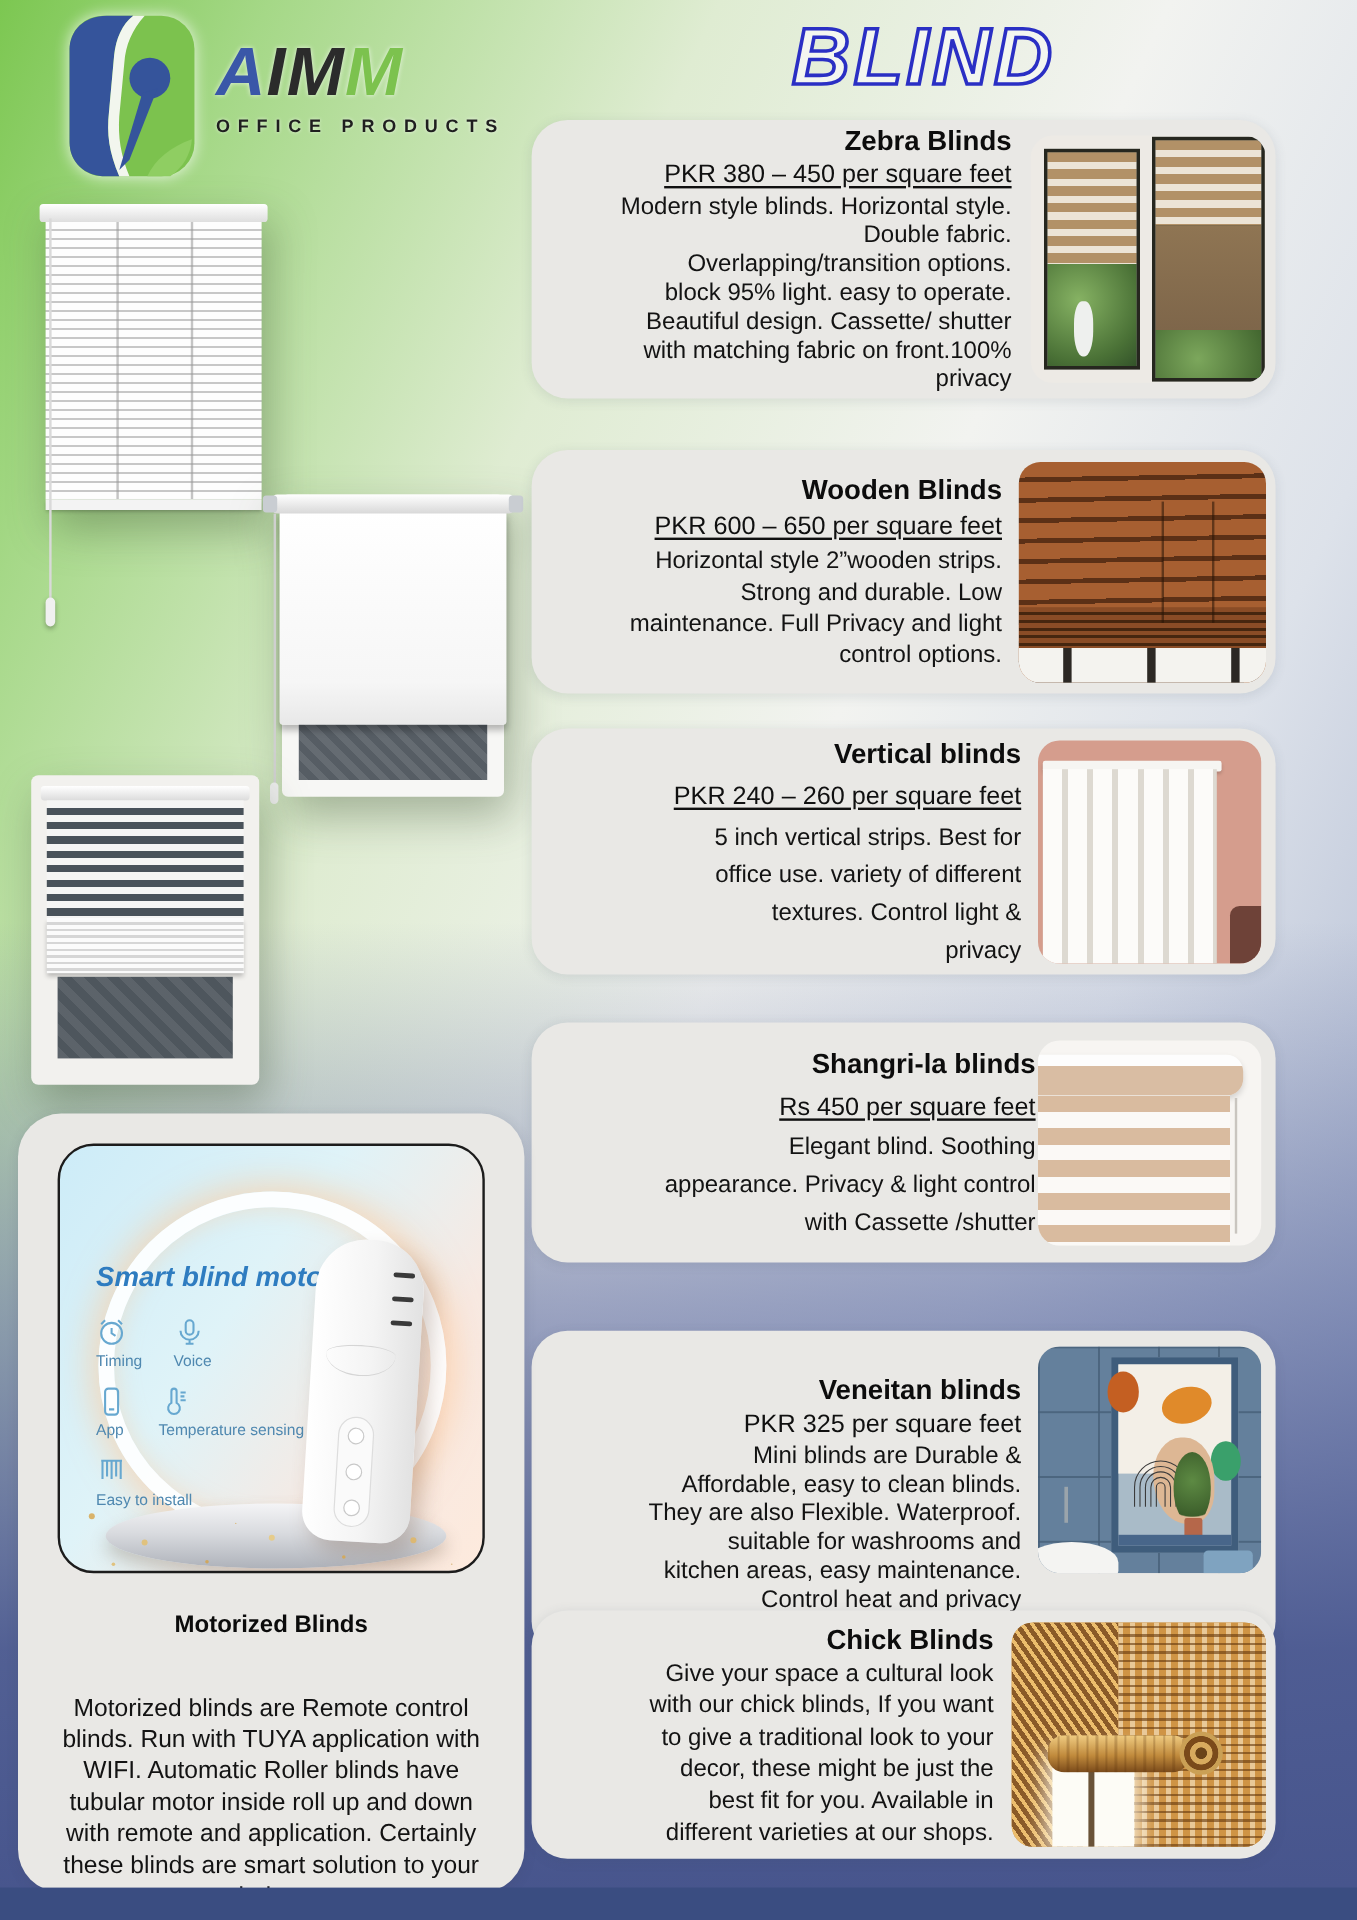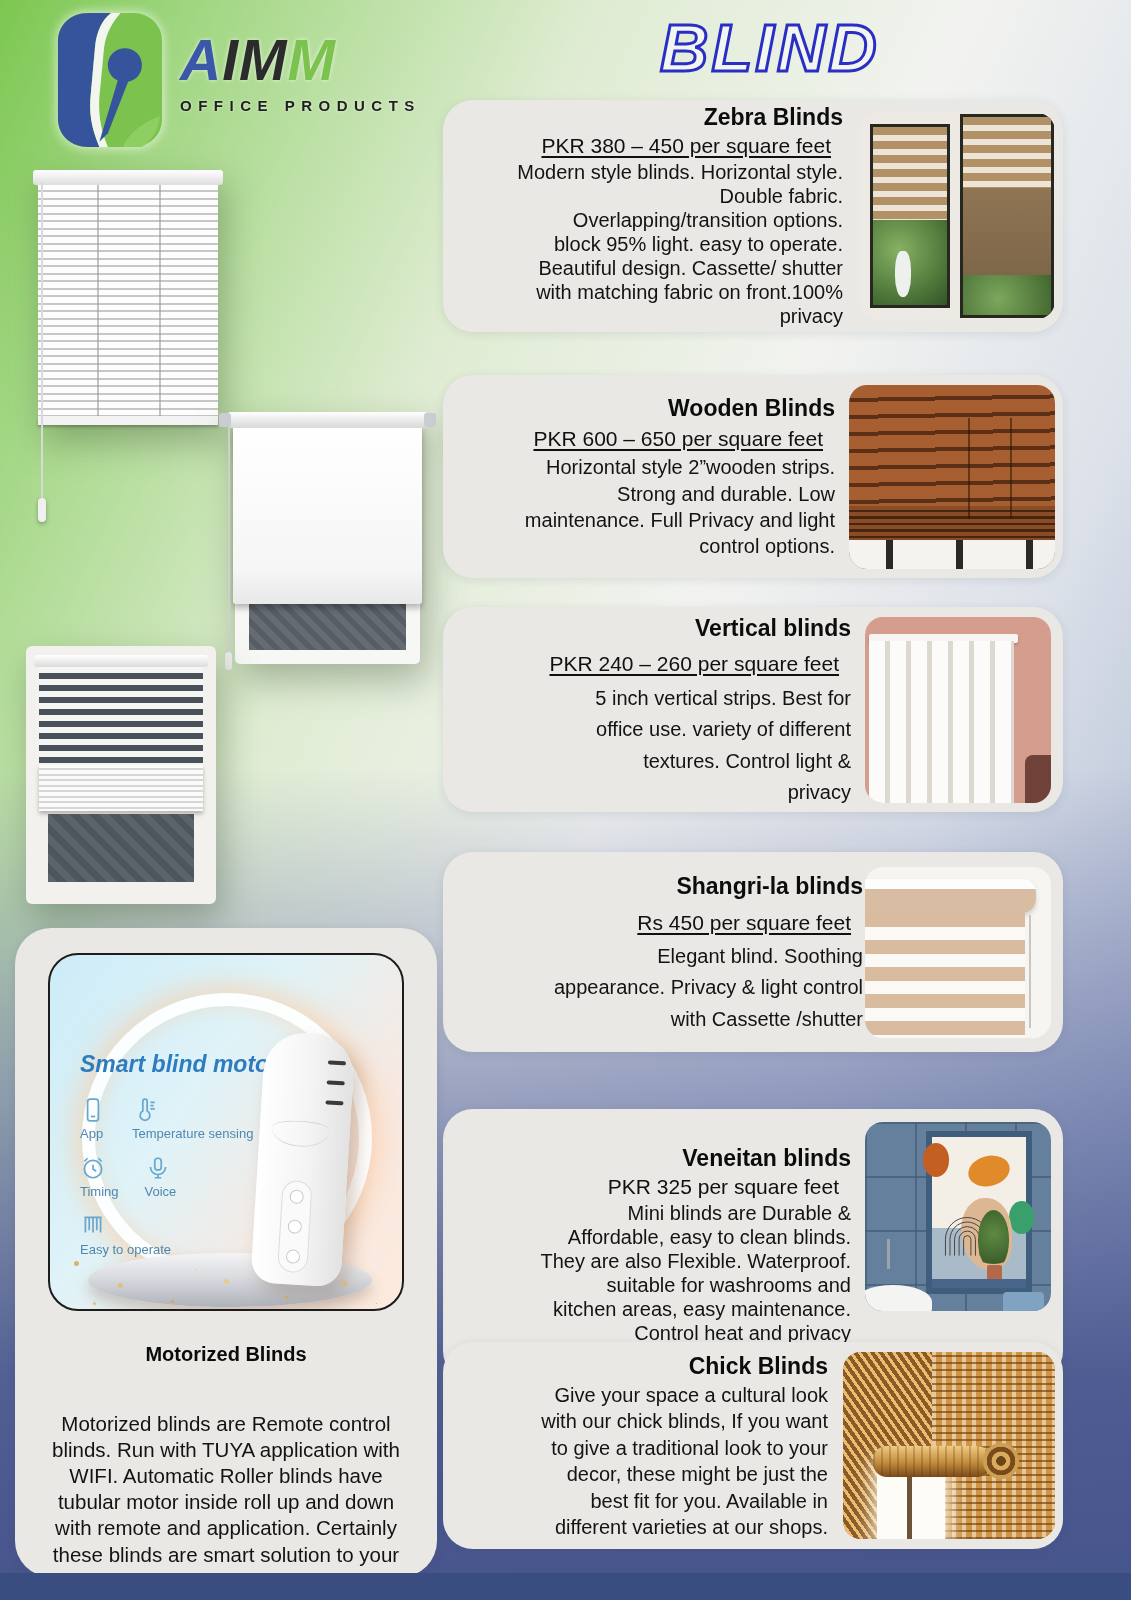--- a/index.html
+++ b/index.html
@@ -59,21 +59,21 @@
   .wb-head{position:absolute;left:8px;right:8px;top:9px;height:12px;background:linear-gradient(#ffffff,#dcdcdc);border-radius:3px;}
   .wb-open{position:absolute;left:13px;right:13px;top:21px;height:98px;background:repeating-linear-gradient(180deg,#f5f5f4 0 6px,#49525a 6px 12px);}
   .wb-stack{position:absolute;left:13px;right:13px;top:119px;height:46px;background:repeating-linear-gradient(180deg,#fbfbfb 0 3.5px,#d6d6d6 3.5px 5.5px);box-shadow:0 3px 4px rgba(0,0,0,.25);}
   .wb-glass{position:absolute;left:22px;right:22px;top:168px;bottom:22px;background:#4e565d;
     background-image:repeating-linear-gradient(45deg,rgba(255,255,255,.08) 0 7px,transparent 7px 14px);}
 
   
   .card{left:443px;width:620px;background:#e9e8e5;border-radius:30px;box-shadow:0 2px 10px rgba(60,70,90,.12);}
   .card-text{position:absolute;top:0;bottom:0;left:16px;display:flex;flex-direction:column;justify-content:center;text-align:right;}
   .card-text h3{margin:0;font-size:23px;font-weight:700;color:#0c0c0c;}
-  .price{font-size:21px;color:#101010;margin:1px 12px;}
+  .price{font-size:21px;color:#101010;margin:1px 0;}
   .price.u{text-decoration:underline;text-underline-offset:3px;}
   .desc{margin:1px 0 0 0;font-size:20px;color:#131313;white-space:pre-line;}
   .lh-tight{line-height:1.2;} .lh-mid{line-height:1.32;} .lh-loose{line-height:1.58;}
   .card-img{position:absolute;border-radius:18px;overflow:hidden;background:#ddd;}
   .ci{position:absolute;}
 
   
   .img-zebra{right:8px;top:13px;width:196px;height:206px;background:#edeae5;}
   .z-winl{left:7%;top:7%;width:38%;height:86%;background:#24301f;outline:3px solid #26271f;}
   .z-winl-stripes{left:0;right:0;top:0;height:52%;background:repeating-linear-gradient(180deg,#b29167 0 8px,#ece4d6 8px 14px);}
@@ -354,40 +354,20 @@
 
   <section class="abs motor-card">
     <div class="promo">
       <div class="ring"></div>
       <div class="promo-title">Smart blind motor</div>
       <div class="features">
         <div class="f-row">
           <div class="feature">
             <span class="f-icon">
               <svg viewBox="0 0 24 24">
-                  <rect x="7" y="2" width="10" height="20" rx="2.5"></rect>
-                  <path d="M10 18h4"></path>
-                </svg>
-            </span>
-            <span class="f-label">App</span>
-          </div>
-          <div class="feature">
-            <span class="f-icon">
-              <svg viewBox="0 0 24 24">
-                  <path d="M10 4a2 2 0 0 1 4 0v9a4.5 4.5 0 1 1-4 0Z"></path>
-                  <path d="M17 5h4M17 8h3M17 11h4"></path>
-                </svg>
-            </span>
-            <span class="f-label">Temperature sensing</span>
-          </div>
-        </div>
-        <div class="f-row">
-          <div class="feature">
-            <span class="f-icon">
-              <svg viewBox="0 0 24 24">
                   <circle cx="12" cy="13" r="8"></circle>
                   <path d="M12 9v4l3 2"></path>
                   <path d="M4 6l3-3M20 6l-3-3"></path>
                 </svg>
             </span>
             <span class="f-label">Timing</span>
           </div>
           <div class="feature">
             <span class="f-icon">
               <svg viewBox="0 0 24 24">
@@ -395,24 +375,44 @@
                   <path d="M5 11a7 7 0 0 0 14 0M12 18v3M9 21h6"></path>
                 </svg>
             </span>
             <span class="f-label">Voice</span>
           </div>
         </div>
         <div class="f-row">
           <div class="feature">
             <span class="f-icon">
               <svg viewBox="0 0 24 24">
+                  <rect x="7" y="2" width="10" height="20" rx="2.5"></rect>
+                  <path d="M10 18h4"></path>
+                </svg>
+            </span>
+            <span class="f-label">App</span>
+          </div>
+          <div class="feature">
+            <span class="f-icon">
+              <svg viewBox="0 0 24 24">
+                  <path d="M10 4a2 2 0 0 1 4 0v9a4.5 4.5 0 1 1-4 0Z"></path>
+                  <path d="M17 5h4M17 8h3M17 11h4"></path>
+                </svg>
+            </span>
+            <span class="f-label">Temperature sensing</span>
+          </div>
+        </div>
+        <div class="f-row">
+          <div class="feature">
+            <span class="f-icon">
+              <svg viewBox="0 0 24 24">
                   <path d="M4 4h16M5 4v14M12 4v14M19 4v14M8.5 4v12M15.5 4v12"></path>
                 </svg>
             </span>
-            <span class="f-label">Easy to operate</span>
+            <span class="f-label">Easy to install</span>
           </div>
         </div>
       </div>
       <div class="podium"></div>
       <div class="device">
         <div class="d-vent" style="top:26px;"></div>
         <div class="d-vent" style="top:46px;"></div>
         <div class="d-vent" style="top:66px;"></div>
         <div class="d-speaker"></div>
         <div class="d-groove">

